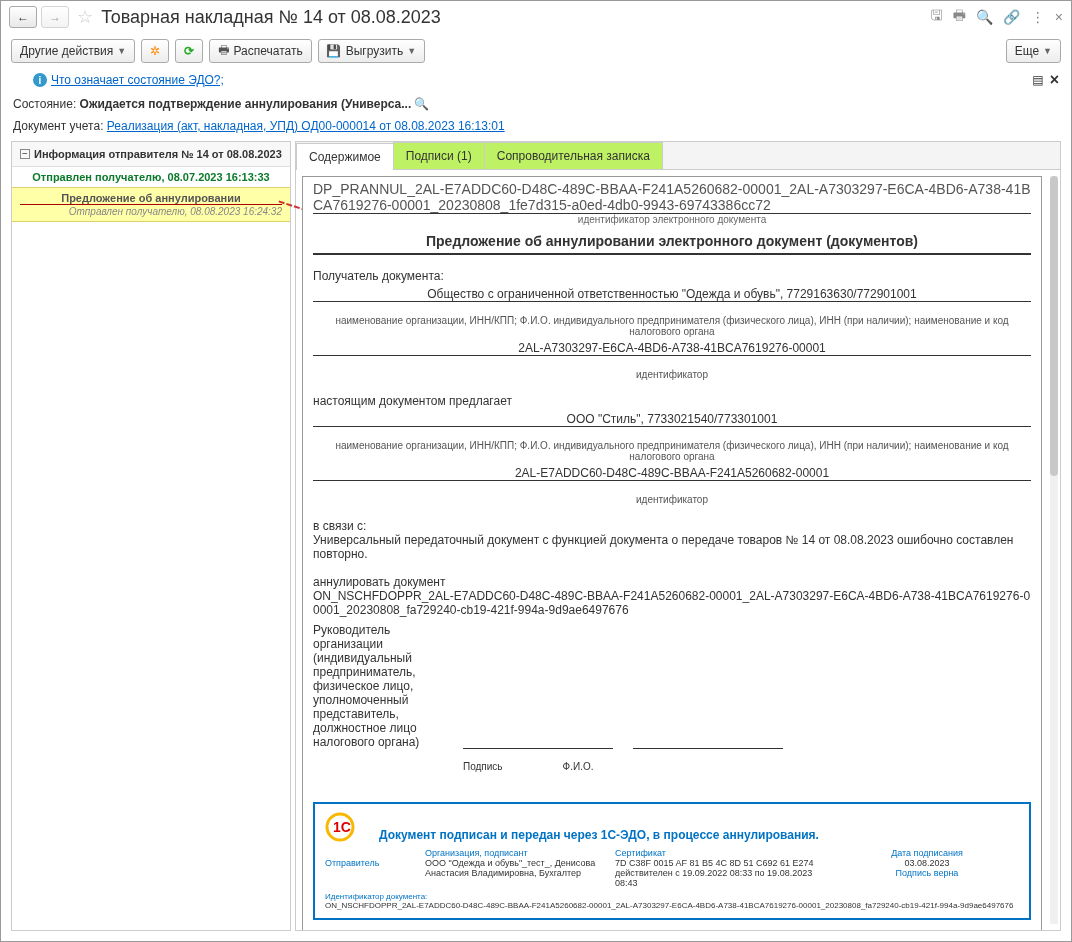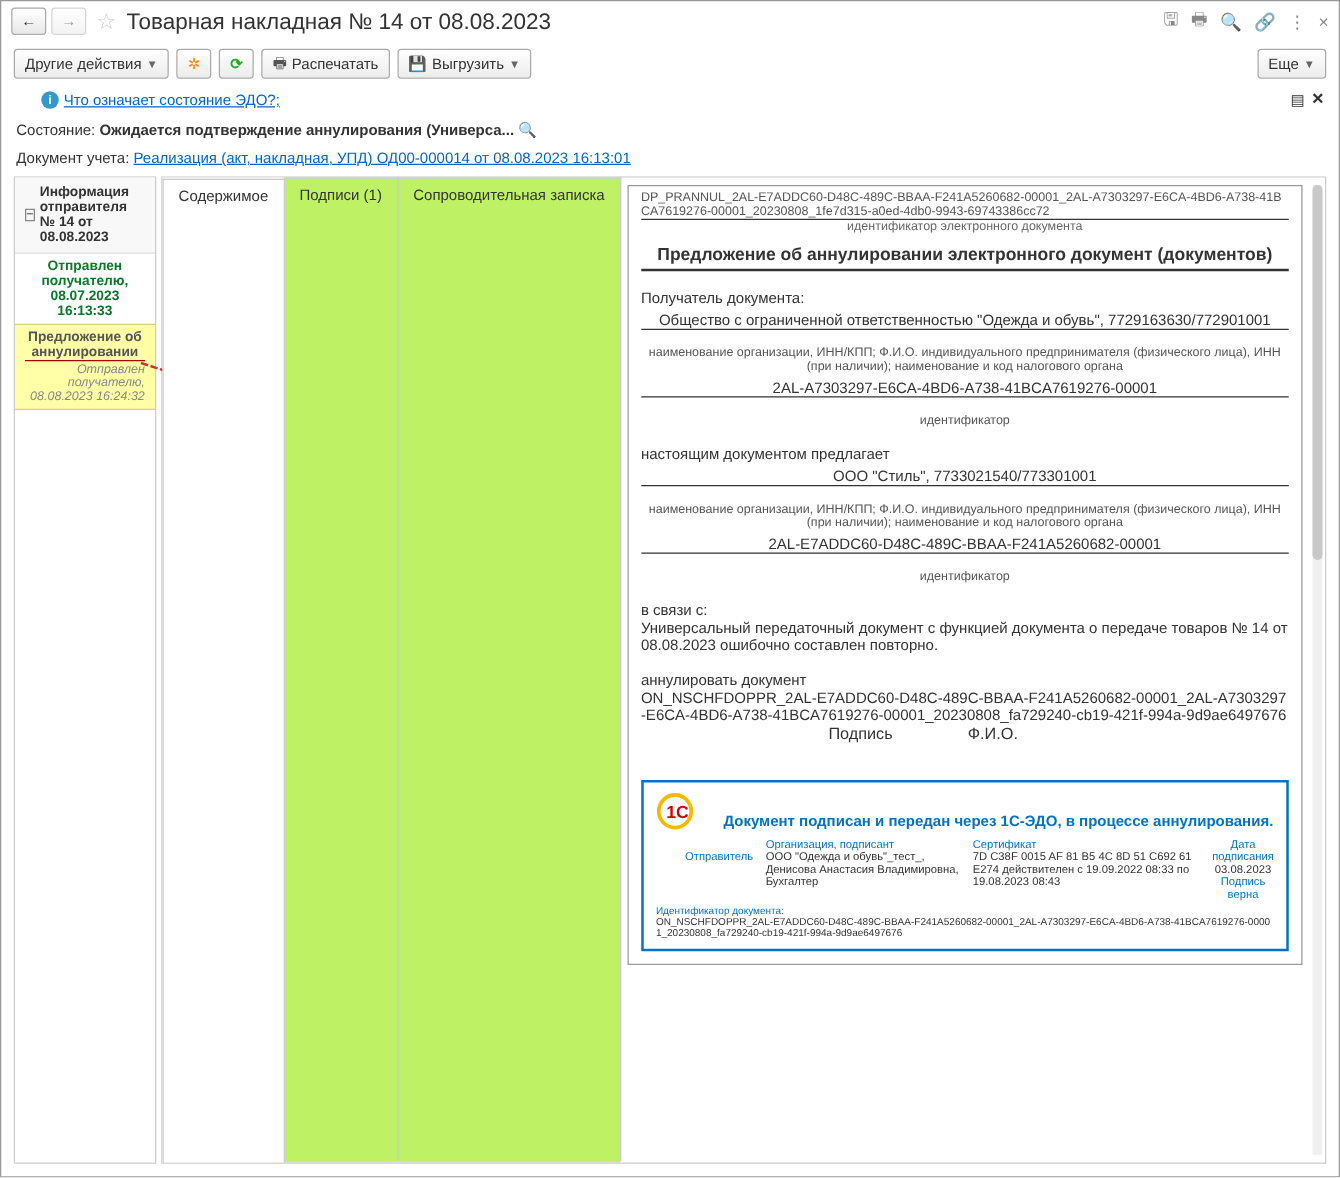--- a/index.html
+++ b/index.html
@@ -27,46 +27,46 @@
 .content { flex: 1; display: flex; padding: 0 10px 10px; gap: 4px; overflow: hidden; }
 .sidebar { width: 280px; border: 1px solid #ccc; background: #fff; }
 .side-head { padding: 6px 8px; background: #f8f8f8; border-bottom: 1px solid #ddd; display:flex; align-items:center; gap:4px;}
 .side-head-minus { width:10px; height:10px; border:1px solid #888; display:flex; align-items:center; justify-content:center; font-size:10px; line-height:1;}
 .side-head-txt { font-weight: bold; color: #333; font-size: 11px;}
 .side-sent { padding: 4px 8px; font-weight: bold; color: #0a7a2a; text-align: center; font-size: 11px;}
 .side-item { background: #ffffa8; padding: 4px 8px; border-top: 1px solid #e0d070; border-bottom: 1px solid #e0d070; position:relative;}
 .side-item-title { text-align: center; font-weight: bold; color: #555; font-size: 11px; border-bottom: 1px solid #a00;}
 .side-item-sub { text-align: right; font-style: italic; color: #888; font-size: 10px; padding-top:1px;}
 .arrow-dash { position:absolute; right:-18px; top:50%; width:30px; height:1px; border-top:2px dashed #c33; transform:rotate(18deg);}
-.main-panel { flex: 1; display: flex; border: 1px solid #ccc; }
+.main-panel { flex: 1; display: flex; flex-direction: column; border: 1px solid #ccc; }
 .tablist { display: flex; background: #f4f4f4; border-bottom: 1px solid #ccc; }
 .tab { padding: 6px 12px; border: 1px solid #ccc; border-bottom: none; background: #bef264; cursor: pointer; font-size: 12px; margin-right:-1px;}
 .tab.active { background: #fff; position:relative; top:1px;}
 .doc-view { flex: 1; overflow-y: auto; padding: 6px; position:relative;}
 .scroll-track { position:absolute; right:2px; top:6px; bottom:6px; width:8px; background:#f0f0f0;}
 .scroll-thumb{ position:absolute; left:0; right:0; top:0; height:300px; background:#c8c8c8; border-radius:4px;}
 .doc-inner { border: 1px solid #999; background: #fff; padding: 4px 10px; font-size: 12px; margin-right:12px;}
-.doc-id { color: #555; font-size: 10px; word-break: break-all; }
+.doc-id { color: #555; font-size: 14px; word-break: break-all; }
 .doc-id-cap { text-align:center; font-size:10px; color:#666; border-top:1px solid #333;}
 .doc-title { text-align: center; font-weight: bold; font-size: 14px; padding: 8px 0 4px; border-bottom:2px solid #333;}
 .fld-val { text-align: center; font-size: 12px; margin-top:4px;}
 .fld-cap { text-align: center; font-size: 10px; color: #555; border-top: 1px solid #333; padding-top:13px;}
 .plain { font-size: 12px; margin-top: 14px; }
 .break { word-break: break-all; }
 .sig-row { display: flex; align-items: flex-end; gap: 20px; margin-top: 6px;}
 .sig-left { width: 130px; font-size: 12px; }
 .sig-line { width: 150px; border-bottom: 1px solid #333; height: 14px; }
-.sig-lbl { display:flex; gap:60px; margin-left:150px; font-size:13px;}
+.sig-lbl { display:flex; gap:60px; margin-left:150px; font-size:10px;margin-top:12px;}
 .stamp { border: 2px solid #0073c4; margin: 30px 0 6px; padding: 8px 10px; }
 .stamp-top { display: flex; align-items: flex-end; gap: 10px; }
 .stamp-logo { width: 44px; height: 30px; display:flex; align-items:center;}
 .stamp-logo svg{width:44px;height:30px;}
 .stamp-head { color: #0073c4; font-weight: bold; font-size: 12px; }
 .stamp-grid { display: flex; margin-top: 6px; font-size: 9px; gap:10px;}
-.stamp-col1 { width: 90px; color: #0073c4; text-align: right; }
+.stamp-col1 { width: 90px; color: #0073c4; }
 .stamp-col2 { width: 180px; }
 .stamp-col3 { width: 210px; }
 .stamp-col4 { flex:1; text-align:center;}
 .stamp-lbl { color: #0073c4; }
 .stamp-doc { color: #0073c4; font-size: 8px; margin-top: 4px; }
 .stamp-doc-val { font-size: 8px; word-break: break-all; }
 .ic-gear{color:#f80;}
 .ic-refresh{color:#2a2;font-weight:bold;}
 .ic-print{color:#555;}
 .ic-upload{color:#06c;}
@@ -180,20 +180,25 @@
           <div class="fld-cap">наименование организации, ИНН/КПП; Ф.И.О. индивидуального предпринимателя (физического лица), ИНН (при наличии); наименование и код налогового органа</div>
           <div class="fld-val">2AL-E7ADDC60-D48C-489C-BBAA-F241A5260682-00001</div>
           <div class="fld-cap">идентификатор</div>
 
           <div class="plain">в связи с:</div>
           <div>Универсальный передаточный документ с функцией документа о передаче товаров № 14 от 08.08.2023 ошибочно составлен повторно.</div>
 
           <div class="plain">аннулировать документ</div>
           <div class="break">ON_NSCHFDOPPR_2AL-E7ADDC60-D48C-489C-BBAA-F241A5260682-00001_2AL-A7303297-E6CA-4BD6-A738-41BCA7619276-00001_20230808_fa729240-cb19-421f-994a-9d9ae6497676</div>
 
+          <div class="sig-row">
+            <div class="sig-left">Руководитель организации (индивидуальный предприниматель, физическое лицо, уполномоченный представитель, должностное лицо налогового органа)</div>
+            <div class="sig-line"></div>
+            <div class="sig-line"></div>
+          </div>
           <div class="sig-lbl">
             <span>Подпись</span>
             <span>Ф.И.О.</span>
           </div>
 
           <div class="stamp">
             <div class="stamp-top">
               <div class="stamp-logo">
                 <svg viewBox="0 0 44 30">
                     <circle cx="15" cy="15" r="13" fill="none" stroke="#f8b800" stroke-width="3"></circle>

